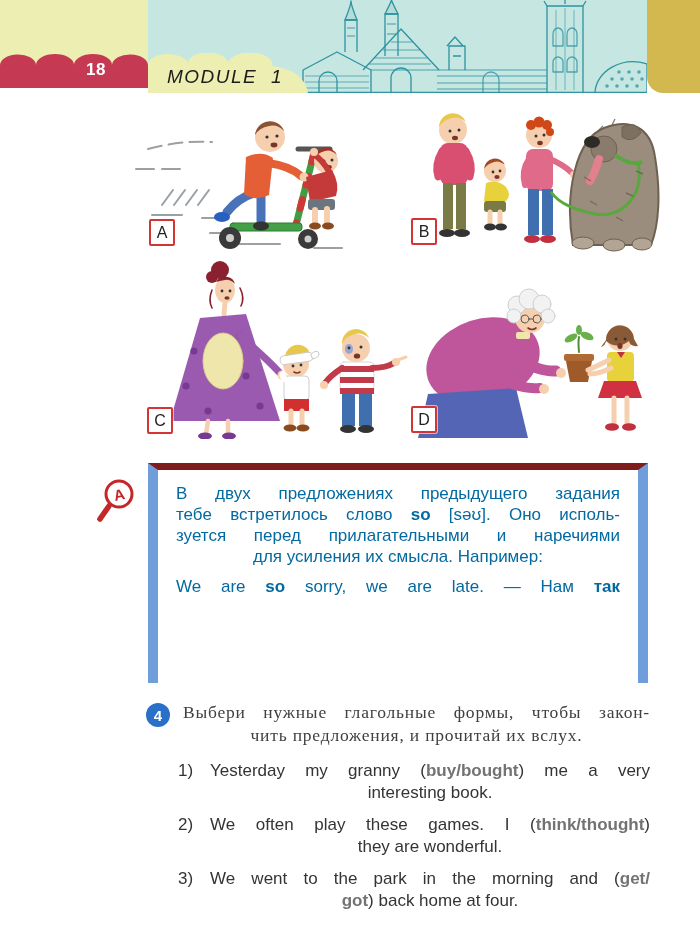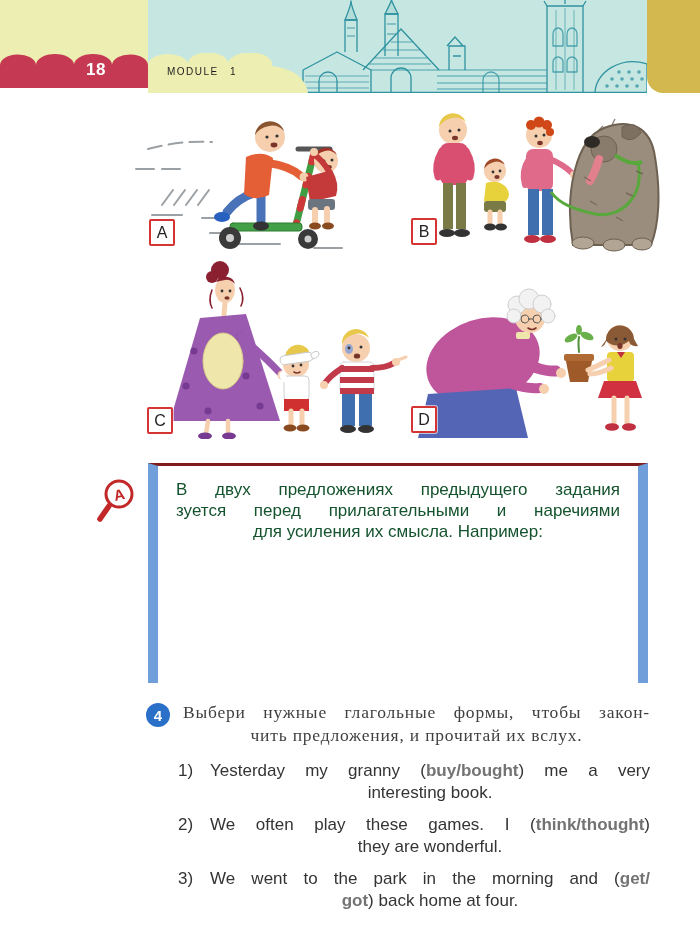--- a/index.html
+++ b/index.html
@@ -8,31 +8,31 @@
   .abs{position:absolute;}
 
   
   .hdr-yellow{left:0;top:0;width:148px;height:88px;background:#edeeb2;}
   .hdr-teal{left:148px;top:0;width:499px;height:93px;background:#c6e6e2;overflow:hidden;}
   .hdr-gold{left:647px;top:0;width:53px;height:93px;background:#d2b84e;border-bottom-left-radius:16px;}
   .skyline{position:absolute;right:0;bottom:0;}
   .badge18{left:0;top:54px;}
   .badge18-num{left:86px;top:60px;color:#fff;font-weight:bold;font-size:17px;letter-spacing:.5px;}
   .module-cloud{left:148px;top:53px;}
-  .module-text{left:167px;top:66px;color:#1c1c1c;font-size:10px;letter-spacing:1.5px;word-spacing:7px;}
+  .module-text{left:167px;top:66px;color:#1c1c1c;font-size:19px;letter-spacing:1.5px;word-spacing:7px;font-style:italic;}
 
   
   .pic-label{width:22px;height:23px;background:#fff;border:2px solid #d43434;border-radius:2px;
              display:flex;align-items:center;justify-content:center;font-size:16px;color:#222;
              box-shadow:0 0 0 1px rgba(255,255,255,.6);}
 
   
   .note-box{left:148px;top:463px;width:500px;height:220px;box-sizing:border-box;
-            border-top:3px solid #7f1d1d;border-left:10px solid #6f9edb;border-right:10px solid #6f9edb;
-            padding:13px 18px 0 18px;font-size:17px;line-height:21px;color:#14532d;}
+            border-top:7px solid #7f1d1d;border-left:10px solid #6f9edb;border-right:10px solid #6f9edb;
+            padding:13px 18px 0 18px;font-size:17px;line-height:21px;color:#0369a1;}
   .note-box .para{margin:0 0 9px 0;}
   .note-box .para.ex{margin:0 0 5px 0;}
   .magnifier{left:96px;top:476px;}
 
   .jline{text-align:center;}
   .jline.j{text-align:justify;text-align-last:justify;}
   .seg-n{font-weight:normal;}
   .seg-b{font-weight:bold;}
   .seg-r{font-weight:bold;color:#737373;}
 
@@ -342,24 +342,26 @@
 
   <svg class="abs magnifier" width="42" height="50" viewBox="0 0 42 50">
     <line x1="13" y1="30" x2="4" y2="43" stroke="#c22828" stroke-width="5.5" stroke-linecap="round"></line>
     <circle cx="23" cy="18" r="13" fill="#fff" stroke="#c22828" stroke-width="3"></circle>
     <text x="23" y="24" text-anchor="middle" font-size="15" font-weight="bold" fill="#c22828" font-family="Liberation Sans, sans-serif" transform="rotate(-12 23 18)">A</text>
   </svg>
 
   <div class="abs note-box">
     <div class="para">
         <div class="jline j"><span class="seg-n">В двух предложениях предыдущего задания</span></div>
+        <div class="jline j"><span class="seg-n">тебе встретилось слово </span><span class="seg-b">so</span><span class="seg-n"> [səʊ]. Оно исполь-</span></div>
         <div class="jline j"><span class="seg-n">зуется перед прилагательными и наречиями</span></div>
         <div class="jline"><span class="seg-n">для усиления их смысла. Например:</span></div>
       </div>
     <div class="para ex">
+        <div class="jline j"><span class="seg-n">We are </span><span class="seg-b">so</span><span class="seg-n"> sorry, we are late. — Нам </span><span class="seg-b">так</span></div>
       </div>
   </div>
 
   <div class="abs ex-circle">
     <span>4</span>
   </div>
   <div class="abs ex-instruction">
       <div class="jline j"><span class="seg-n">Выбери нужные глагольные формы, чтобы закон-</span></div>
       <div class="jline"><span class="seg-n">чить предложения, и прочитай их вслух.</span></div>
     </div>

